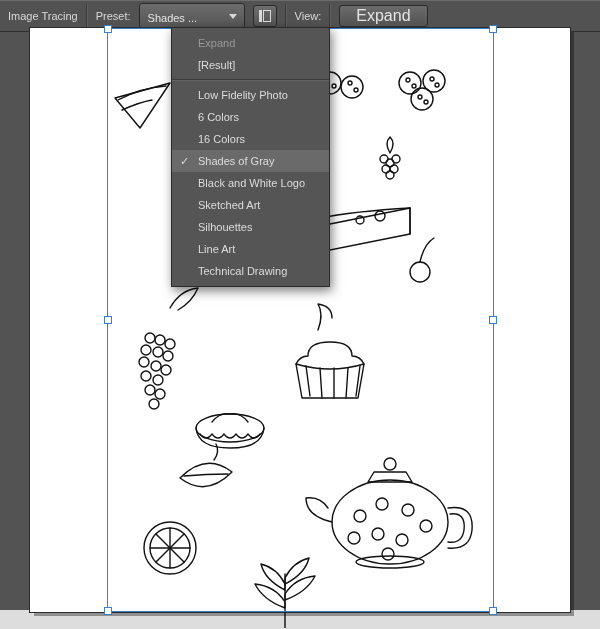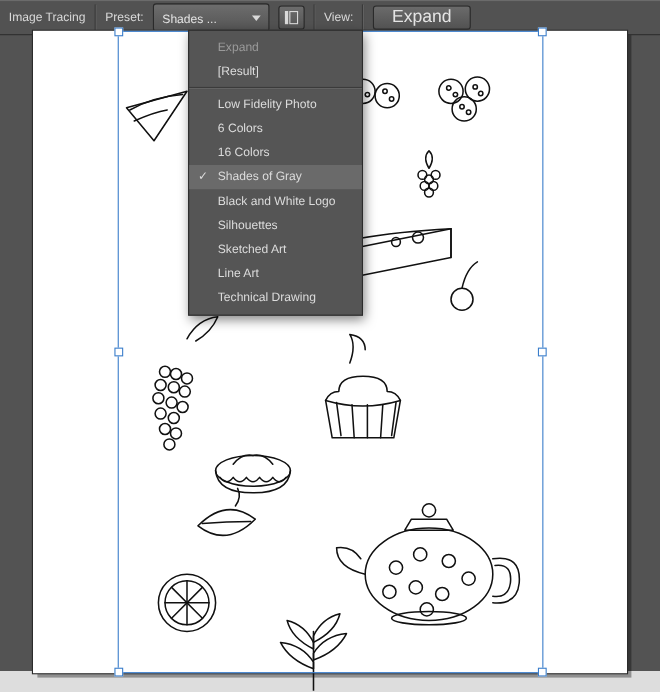--- a/index.html
+++ b/index.html
@@ -207,19 +207,19 @@
 
   <div class="menu" id="preset-menu">
       <div class="mi dim"><span>Expand</span></div>
       <div class="mi"><span>[Result]</span></div>
       <div class="sep"></div>
       <div class="mi"><span>Low Fidelity Photo</span></div>
       <div class="mi"><span>6 Colors</span></div>
       <div class="mi"><span>16 Colors</span></div>
       <div class="mi selected"><span class="chk">✓</span><span>Shades of Gray</span></div>
       <div class="mi"><span>Black and White Logo</span></div>
+      <div class="mi"><span>Sketched Art</span></div>
       <div class="mi"><span>Silhouettes</span></div>
-      <div class="mi"><span>Sketched Art</span></div>
       <div class="mi"><span>Line Art</span></div>
       <div class="mi"><span>Technical Drawing</span></div>
     </div>
 
 </div>
 
 </body></html>

